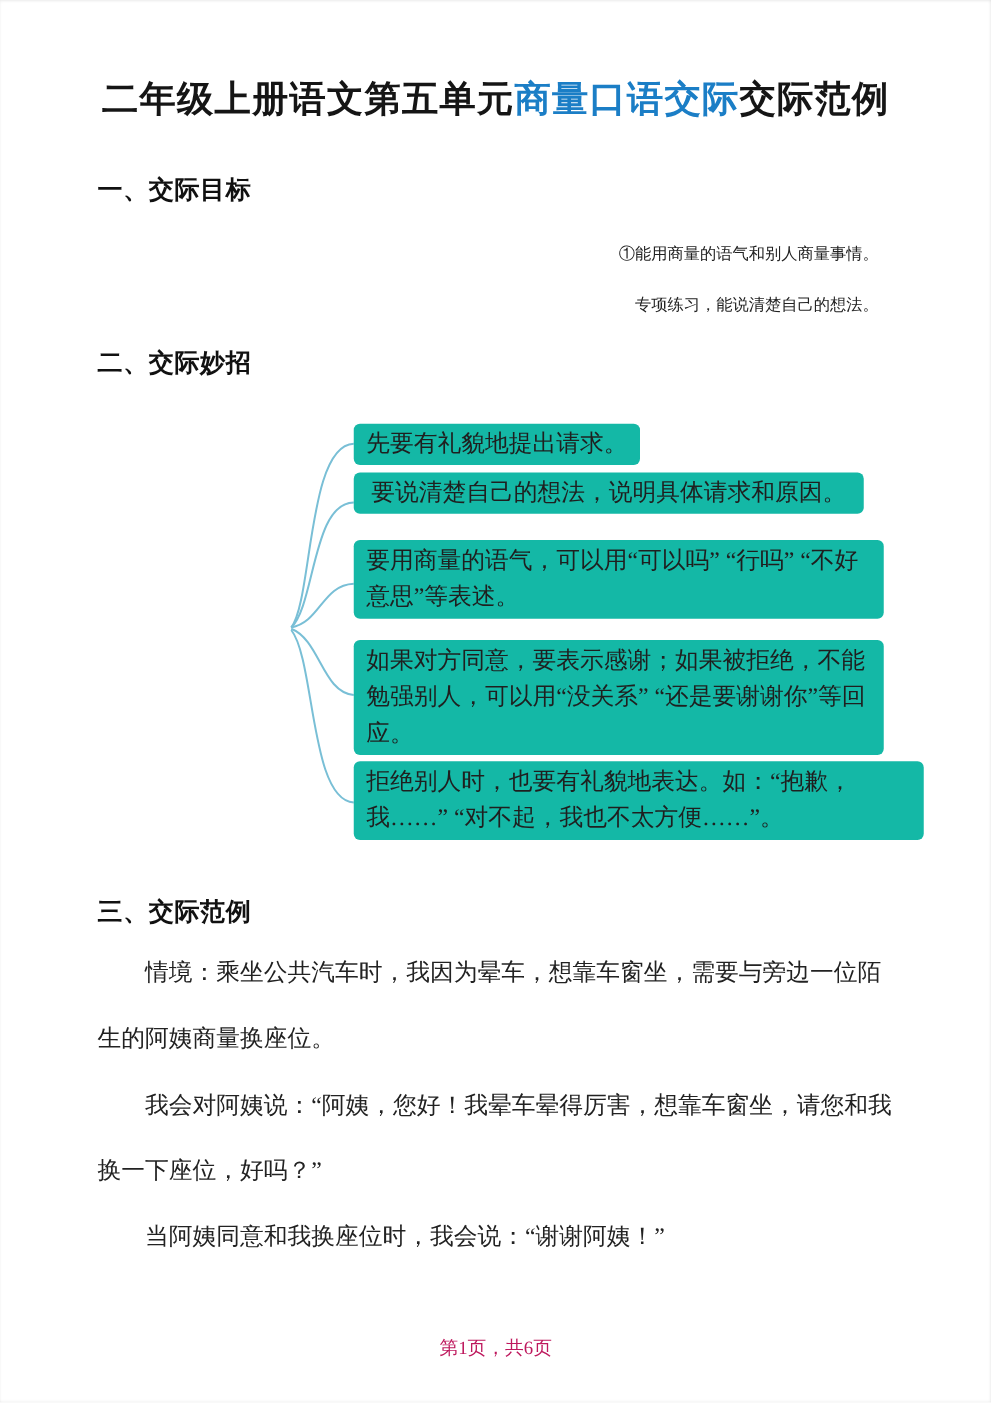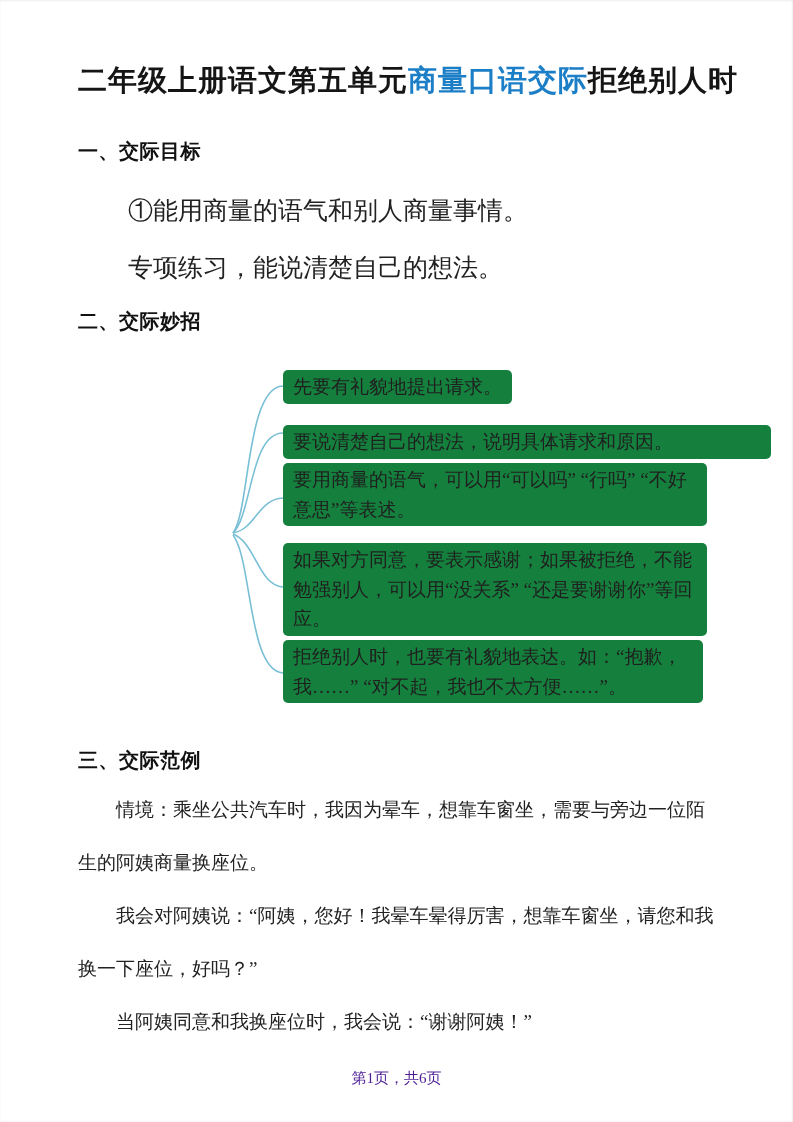--- a/index.html
+++ b/index.html
@@ -32,26 +32,27 @@
     margin:0;
     font-size:20px;
     font-weight:bold;
     color:#111;
     letter-spacing:.5px;
   }
   .h-sec1{margin-top:40px;}
   .h-sec2{margin-top:24px;}
   .h-sec3{margin-top:22px;}
   .goal-line{
-    margin:0;
+    margin:12px;
     margin-top:30px;
-    font-size:25px;
+    font-size:13px;
     text-indent:2em;
     line-height:1.3;
     color:#222;
+    text-align:right;
   }
   .goal-line + .goal-line{margin-top:24px;}
   
   .mindmap{
     position:relative;
     width:793px;
     height:372px;
     margin-left:-78px;
     margin-top:18px;
   }
@@ -68,56 +69,56 @@
     font-family:"Liberation Sans","DejaVu Sans",sans-serif;
     font-weight:bold;
     font-size:22px;
     color:#101010;
     letter-spacing:1px;
   }
   .mm-branch{
     position:absolute;
     left:283px;
     box-sizing:border-box;
-    background:#15803d;
+    background:#14b8a6;
     border-radius:5px;
     padding:2px 10px;
     font-size:19px;
     line-height:1.55;
     color:#1f1f1f;
   }
   .mm-b0{top:17px;}
-  .mm-b1{top:72px;width:488px;}
+  .mm-b1{top:56px;width:408px;text-align:center;}
   .mm-b2{top:110px;width:424px;font-family:Liberation Serif, serif;}
   .mm-b3{top:190px;width:424px;}
-  .mm-b4{top:287px;width:420px;}
+  .mm-b4{top:287px;width:456px;}
   
   .example-para{
     margin:0;
     font-size:19px;
     line-height:2.78;
     text-indent:2em;
     color:#222;
   }
   .example-block{margin-top:10px;}
   .page-footer{
     position:absolute;
     left:0;right:0;
     bottom:34px;
     text-align:center;
     font-size:15px;
-    color:#4c1d95;
+    color:#be185d;
   }
 </style>
 </head>
 <body>
 
 <div class="page">
 
-  <h1 class="doc-title"><span>二年级上册语文第五单元</span><span class="accent">商量口语交际</span><span>拒绝别人时</span></h1>
+  <h1 class="doc-title"><span>二年级上册语文第五单元</span><span class="accent">商量口语交际</span><span>交际范例</span></h1>
 
   <h2 class="sec-heading h-sec1">一、交际目标</h2>
   <p class="goal-line">①能用商量的语气和别人商量事情。</p>
   <p class="goal-line">专项练习，能说清楚自己的想法。</p>
 
   <h2 class="sec-heading h-sec2">二、交际妙招</h2>
 
   <div class="mindmap">
     <svg class="mm-svg" viewBox="0 0 793 372" xmlns="http://www.w3.org/2000/svg" aria-hidden="true">
       <path d="M233 180 C 250 158, 246 34, 283 33" stroke="#79bfd6" stroke-width="1.6" fill="none"></path>

